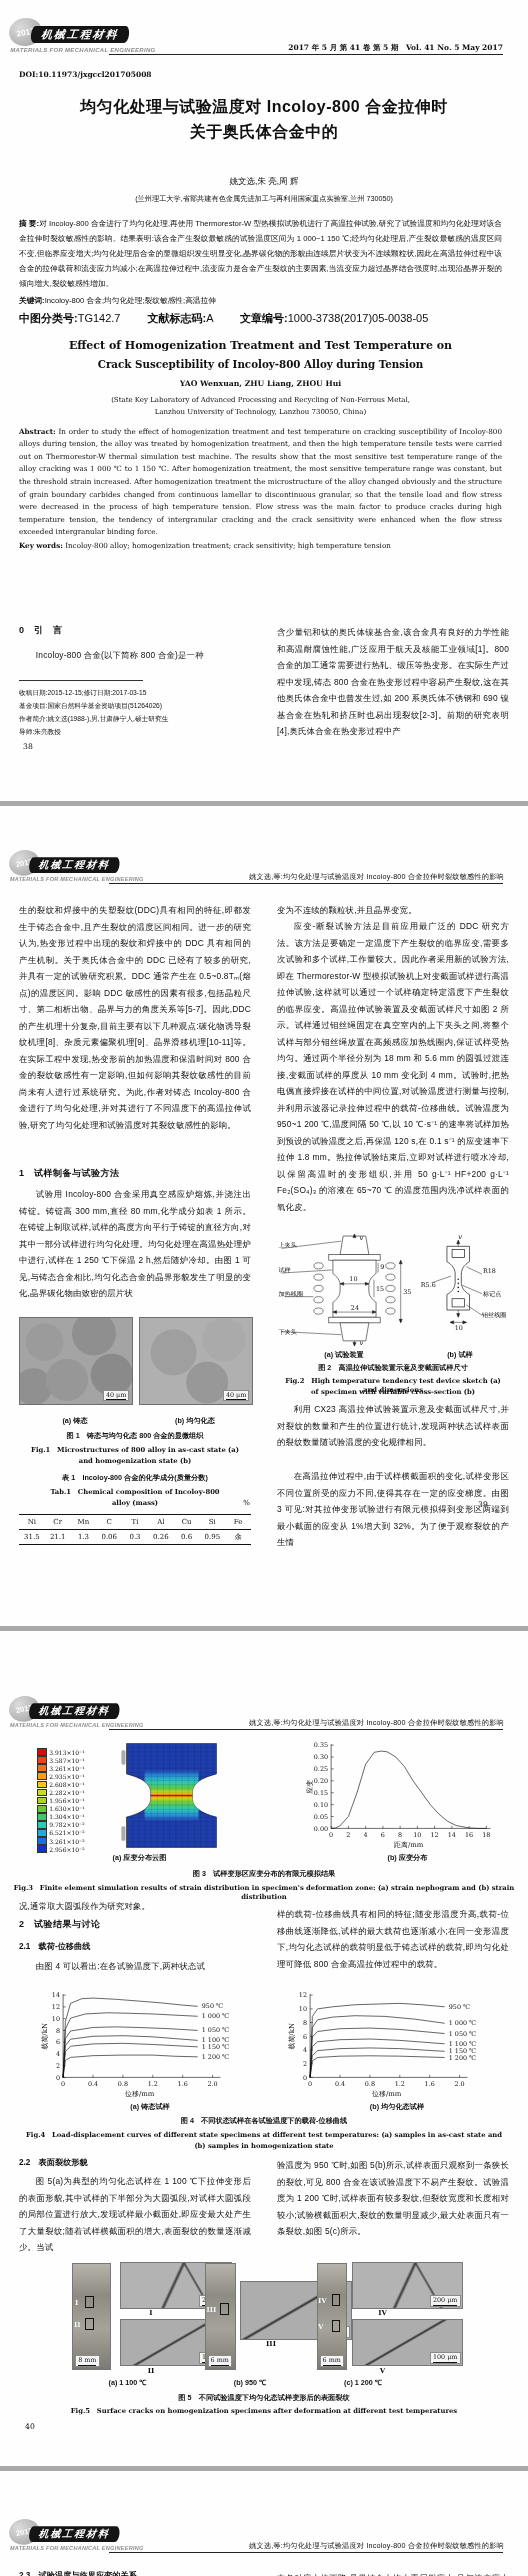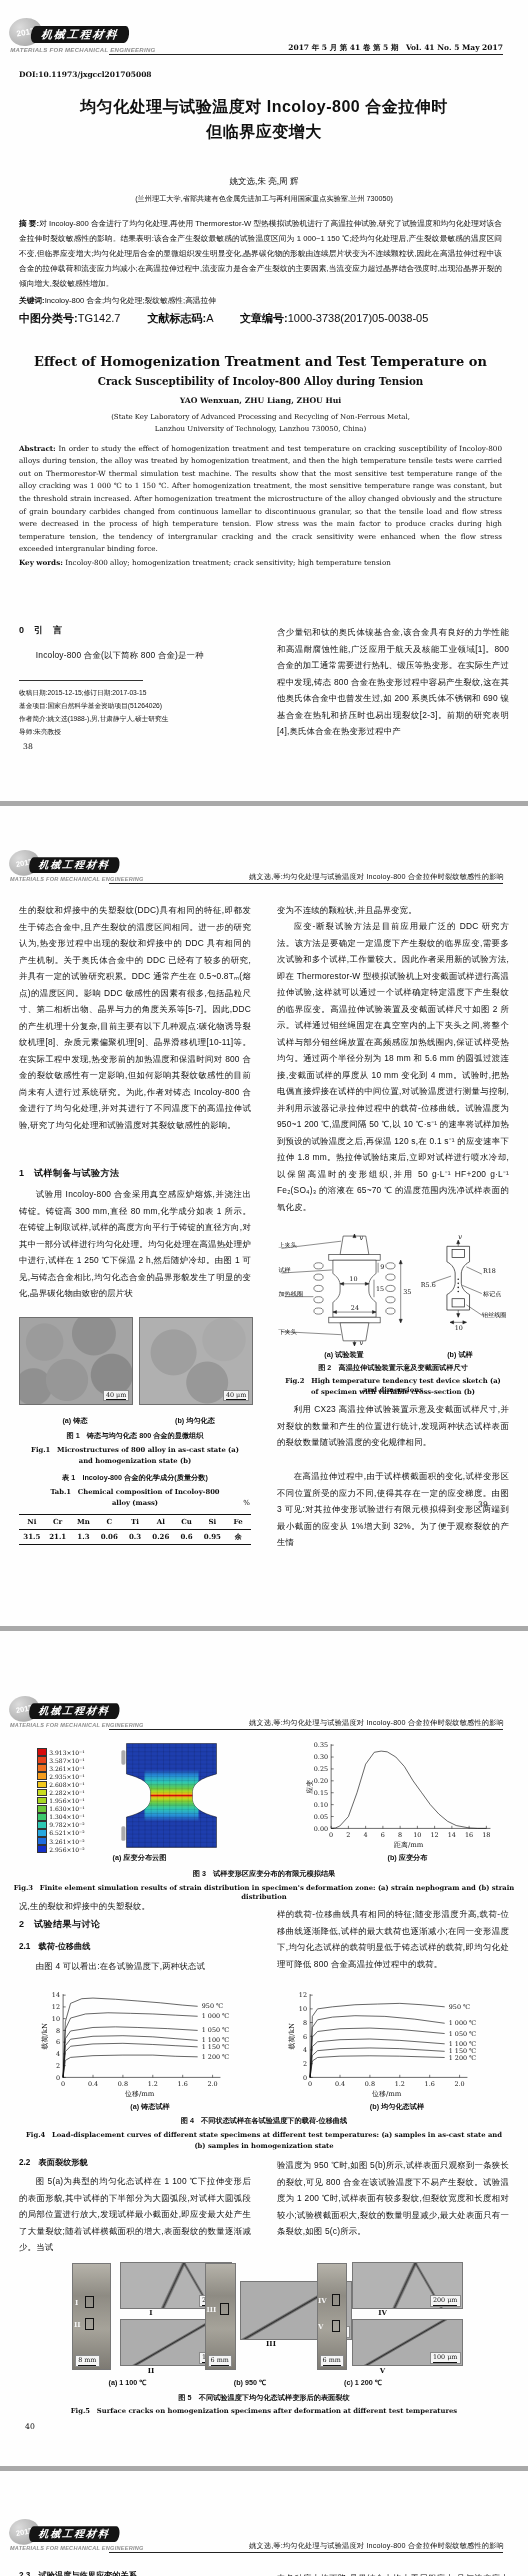--- a/index.html
+++ b/index.html
@@ -48,21 +48,21 @@
   .crop{position:absolute;border:0.5px solid #777;background:#b6b6b6;padding-left:48px;}
   .crk1{background:linear-gradient(115deg,transparent 46%,#3a3a3a 48%,transparent 50%),
         linear-gradient(60deg,transparent 64%,#4a4a4a 65.5%,transparent 67%),#b3b3b3;}
   .crk2{background:linear-gradient(150deg,transparent 47%,#2f2f2f 49%,transparent 51%),#adadad;}
   .romlab{position:absolute;font-family:"DejaVu Serif","Liberation Serif",serif;font-size:7px;font-weight:bold;text-align:center;}
   
   .lgrow{display:flex;align-items:center;height:8.1px;}
   .sw{width:7.7px;height:5.7px;display:inline-block;border:0.3px solid #333;margin-right:2.6px;}
   .lgt{font-family:"DejaVu Serif","Liberation Serif",serif;font-size:6px;white-space:nowrap;}
   
-  .t1{position:absolute;width:232px;border-top:0.8px solid #111;border-bottom:0.8px solid #111;font-weight:bold;}
+  .t1{position:absolute;width:232px;border-top:0.8px solid #111;border-bottom:0.8px solid #111;}
   .t1 .row{display:flex;}
   .t1 .row.hd{border-bottom:0.5px solid #111;}
   .t1 .cell{flex:1;text-align:center;font-family:"DejaVu Serif","Liberation Serif",serif;font-size:7px;line-height:14px;}
   .tk{font:12.5px "DejaVu Serif","Liberation Serif",serif;fill:#111;}
   .al{font:13.5px "DejaVu Serif","Liberation Serif",serif;fill:#111;}
   svg text.cjkline{font:12px "Liberation Sans",sans-serif;fill:#111;}
   svg text.dim{font:12.5px "DejaVu Serif","Liberation Serif",serif;fill:#111;}
   svg text.vlab{font:italic 13px "DejaVu Serif","Liberation Serif",serif;fill:#111;}
 </style>
 </head>
@@ -77,33 +77,33 @@
     <div class="banner">
         <span>机械工程材料</span>
       </div>
     <div class="sub">MATERIALS FOR MECHANICAL ENGINEERING</div>
   </div>
   <div class="abs serif b" style="left:216px;top:43px;width:287px;text-align:right;font-size:7.5px">2017 年 5 月 第 41 卷 第 5 期　Vol. 41 No. 5 May 2017</div>
   <div class="hrule" style="left:109px;top:54px;width:394px"></div>
   <div class="abs serif b" style="left:19px;top:70px;font-size:7.5px">DOI:10.11973/jxgccl201705008</div>
 
   <div class="abs ctr b" style="left:0;top:97px;width:528px;font-size:16px;letter-spacing:0.5px">均匀化处理与试验温度对 Incoloy-800 合金拉伸时</div>
-  <div class="abs ctr b" style="left:0;top:122px;width:528px;font-size:16px;letter-spacing:0.5px">但临界应变增大</div>
+  <div class="abs ctr b" style="left:0;top:122px;width:528px;font-size:16px;letter-spacing:0.5px">关于奥氏体合金中的</div>
   <div class="abs ctr" style="left:0;top:176px;width:528px;font-size:8.5px">姚文选,朱 亮,周 辉</div>
   <div class="abs ctr" style="left:0;top:194px;width:528px;font-size:7.2px">(兰州理工大学,省部共建有色金属先进加工与再利用国家重点实验室,兰州 730050)</div>
 
   <div class="abs" style="left:19px;top:216px;width:483px">
     <p style="margin:0;font-size:7.7px;line-height:15px;text-align:justify"><span class="b">摘 要:</span><span>对 Incoloy-800 合金进行了均匀化处理,再使用 Thermorestor-W 型热模拟试验机进行了高温拉伸试验,研究了试验温度和均匀化处理对该合金拉伸时裂纹敏感性的影响。结果表明:该合金产生裂纹最敏感的试验温度区间为 1 000~1 150 ℃;经均匀化处理后,产生裂纹最敏感的温度区间不变,但临界应变增大;均匀化处理后合金的显微组织发生明显变化,晶界碳化物的形貌由连续层片状变为不连续颗粒状,因此在高温拉伸过程中该合金的拉伸载荷和流变应力均减小;在高温拉伸过程中,流变应力是合金产生裂纹的主要因素,当流变应力超过晶界结合强度时,出现沿晶界开裂的倾向增大,裂纹敏感性增加。</span></p>
     <p style="margin:3.1px 0 0 0;font-size:7.7px;line-height:14.4px"><span class="b">关键词:</span><span>Incoloy-800 合金;均匀化处理;裂纹敏感性;高温拉伸</span></p>
     <p style="margin:2.1px 0 0 0;font-size:11px;line-height:14.4px">
       <span class="b">中图分类号:</span><span>TG142.7</span>
       <span class="b" style="margin-left:24px">文献标志码:</span><span>A</span>
       <span class="b" style="margin-left:24px">文章编号:</span><span>1000-3738(2017)05-0038-05</span>
     </p>
-    <p class="ctr serif b" style="margin:29px 0 0 0;font-size:13px">Effect of Homogenization Treatment and Test Temperature on</p>
+    <p class="ctr serif b" style="margin:14px 0 0 0;font-size:11px">Effect of Homogenization Treatment and Test Temperature on</p>
     <p class="ctr serif b" style="margin:6.2px 0 0 0;font-size:10.3px">Crack Susceptibility of Incoloy-800 Alloy during Tension</p>
     <p class="ctr serif b" style="margin:9.3px 0 0 0;font-size:7.7px">YAO Wenxuan, ZHU Liang, ZHOU Hui</p>
     <p class="ctr serif" style="margin:5.2px 0 0 0;font-size:7px;line-height:12.4px">(State Key Laboratory of Advanced Processing and Recycling of Non-Ferrous Metal,</p>
     <p class="ctr serif" style="margin:0;font-size:7px;line-height:12.4px">Lanzhou University of Technology, Lanzhou 730050, China)</p>
     <p class="serif" style="margin:7.2px 0 0 0;font-size:7.2px;line-height:12.6px;text-align:justify"><span class="b">Abstract:</span> <span>In order to study the effect of homogenization treatment and test temperature on cracking susceptibility of Incoloy-800 alloys during tension, the alloy was treated by homogenization treatment, and then the high temperature tensile tests were carried out on Thermorestor-W thermal simulation test machine. The results show that the most sensitive test temperature range of the alloy cracking was 1 000 ℃ to 1 150 ℃. After homogenization treatment, the most sensitive temperature range was constant, but the threshold strain increased. After homogenization treatment the microstructure of the alloy changed obviously and the structure of grain boundary carbides changed from continuous lamellar to discontinuous granular, so that the tensile load and flow stress were decreased in the process of high temperature tension. Flow stress was the main factor to produce cracks during high temperature tension, the tendency of intergranular cracking and the crack sensitivity were enhanced when the flow stress exceeded intergranular binding force.</span></p>
     <p class="serif" style="margin:1px 0 0 0;font-size:7.2px;line-height:12.6px"><span class="b">Key words:</span> <span>Incoloy-800 alloy; homogenization treatment; crack sensitivity; high temperature tension</span></p>
   </div>
 
   <div class="abs sec" style="left:19px;top:624px">0　引　言</div>
   <div class="abs col cjk ind" style="left:19px;top:647px">Incoloy-800 合金(以下简称 800 合金)是一种</div>
@@ -454,21 +454,21 @@
       <text x="46" y="14.5" text-anchor="end" class="tk">0.35</text>
       <text x="203" y="208" text-anchor="middle" class="al">距离/mm</text>
       <text transform="translate(14,91) rotate(-90)" text-anchor="middle" class="al">应变</text>
       <path d="M52.0 172.0 L60.4 171.1 L68.8 167.4 L85.6 148.9 L102.3 102.6 L119.1 47.0 L135.9 23.9 L149.3 21.6 L161.1 23.0 L177.8 33.1 L194.6 51.7 L211.4 79.4 L228.2 102.6 L244.9 125.7 L261.7 144.2 L278.5 158.1 L295.3 166.4 L320.4 171.1 L337.2 172.0 L354.0 172.0 " fill="none" stroke="#111" stroke-width="1.25"></path>
     </svg>
   <div class="abs capcn" style="left:62px;top:1853px;width:155px">(a) 应变分布云图</div>
   <div class="abs capcn" style="left:330px;top:1853px;width:155px">(b) 应变分布</div>
   <div class="abs capcn" style="left:0;top:1869px;width:528px">图 3　试样变形区应变分布的有限元模拟结果</div>
   <div class="abs capen" style="left:0;top:1883px;width:528px">Fig.3　Finite element simulation results of strain distribution in specimen's deformation zone: (a) strain nephogram and (b) strain distribution</div>
 
-  <div class="abs col cjk" style="left:19px;top:1898px">况,生的裂纹和焊接中的失塑裂纹。</div>
+  <div class="abs col cjk" style="left:19px;top:1898px">况,通常取大圆弧段作为研究对象。</div>
   <div class="abs sec" style="left:19px;top:1918px">2　试验结果与讨论</div>
   <div class="abs subsec" style="left:19px;top:1941px">2.1　载荷-位移曲线</div>
   <div class="abs col cjk ind" style="left:19px;top:1958px">由图 4 可以看出:在各试验温度下,两种状态试</div>
   <div class="abs col cjk" style="left:277px;top:1906px">样的载荷-位移曲线具有相同的特征;随变形温度升高,载荷-位移曲线逐渐降低,试样的最大载荷也逐渐减小;在同一变形温度下,均匀化态试样的载荷明显低于铸态试样的载荷,即均匀化处理可降低 800 合金高温拉伸过程中的载荷。</div>
 
   <svg class="abs" id="chart-fig4a" style="left:39px;top:1990px" width="222" height="109" viewBox="0 0 430 212">
       <line x1="46" y1="8" x2="46" y2="170" stroke="#111" stroke-width="1.2"></line>
       <line x1="46" y1="170" x2="352" y2="170" stroke="#111" stroke-width="1.2"></line>
       <line x1="46" y1="170" x2="46" y2="165" stroke="#111" stroke-width="1.1"></line>
       <text x="46" y="187" text-anchor="middle" class="tk">0</text>

